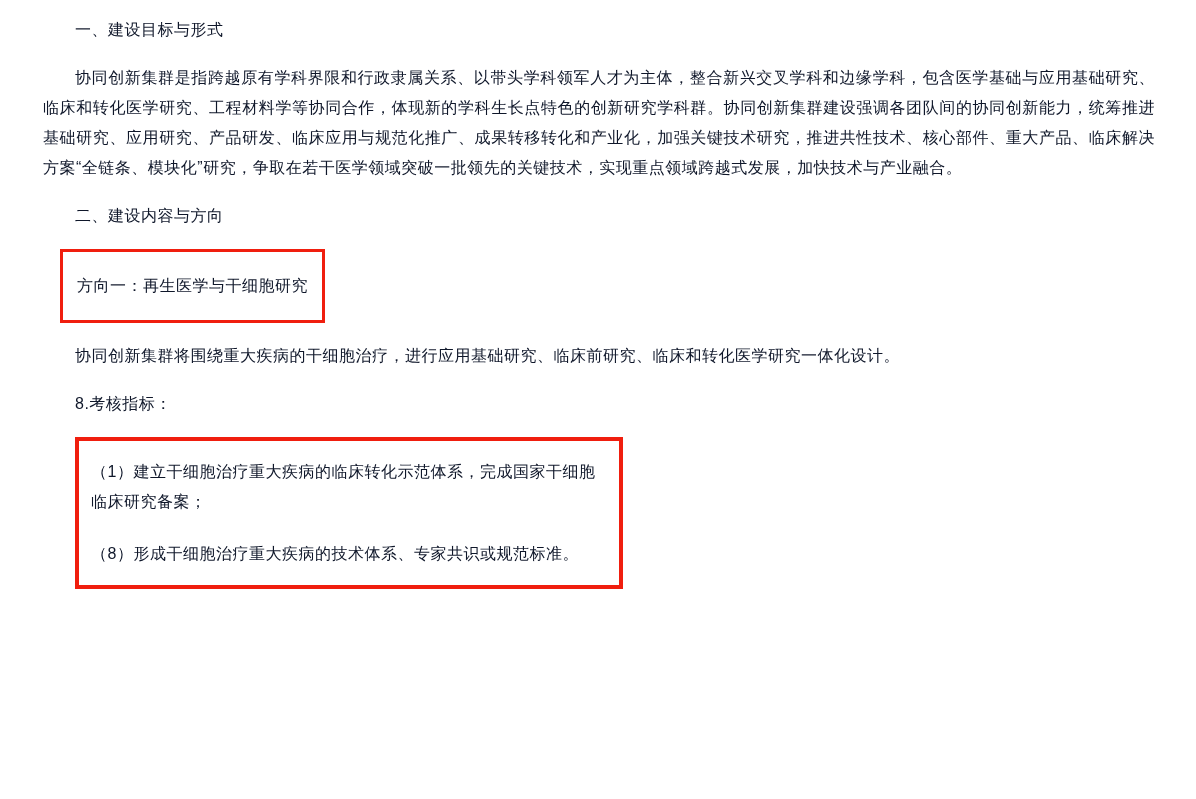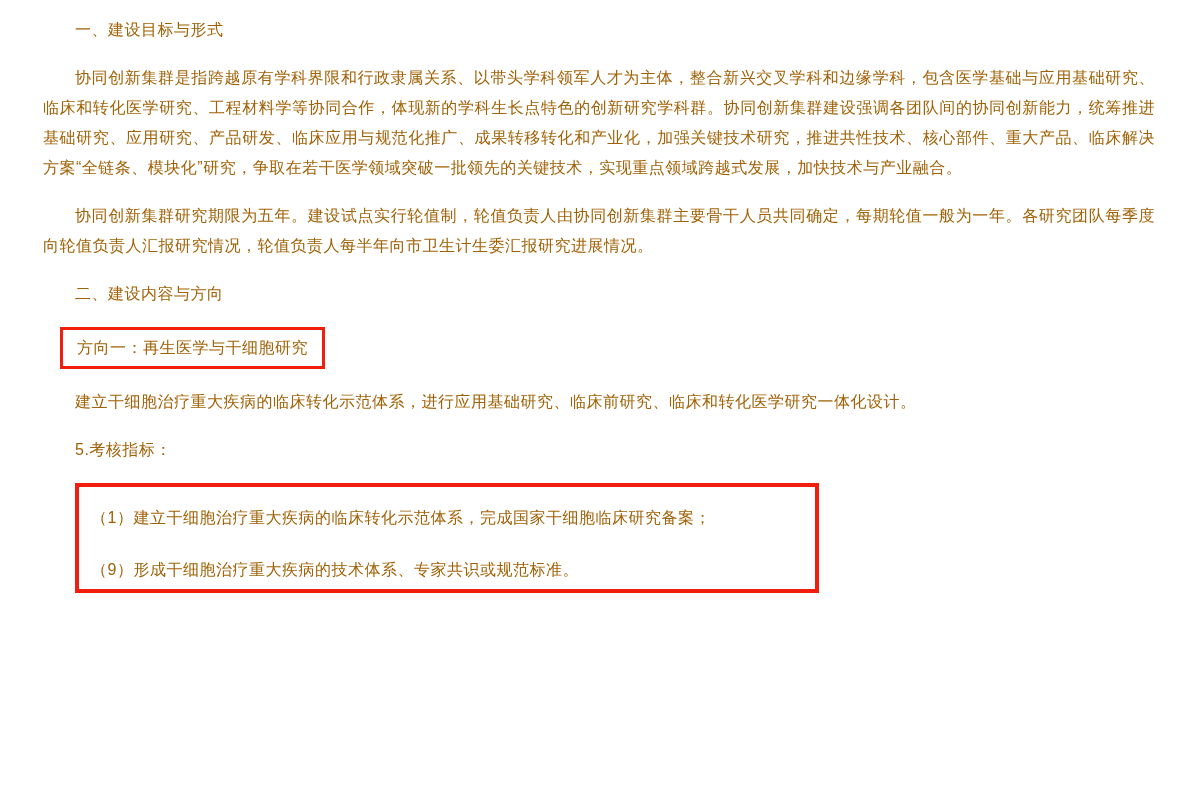--- a/index.html
+++ b/index.html
@@ -25,60 +25,59 @@
     margin:0 0 18px;
     line-height:30px;
     text-indent:2em;
     letter-spacing:0.5px;
   }
   .hl-box-direction{
     width:-moz-fit-content;
     width:fit-content;
     margin:0 0 18px 17px;
     border:3px solid var(--hl,#f01e0e);
-    padding:3px 14px;
+    padding:19px 14px;
     line-height:30px;
     letter-spacing:0.5px;
   }
   .hl-box-kpi{
     box-sizing:border-box;
-    width:744px;
+    width:548px;
     margin:4px 0 18px 32px;
     border:4px solid var(--hl,#f01e0e);
-    padding:16px 20px 4px 12px;
+    padding:16px 20px 16px 12px;
   }
   .hl-box-kpi .para{
     text-indent:0;
     text-align:left;
     margin:0 0 22px;
   }
   .hl-box-kpi .para:last-child{margin-bottom:0;}
 </style>
 </head>
 <body>
 
-<div class="page" style="color: #a16207; background: rgb(255, 255, 255);">
+<div class="page" style="color: #0f172a; background: rgb(255, 255, 255);">
   <div class="content">
 
     <div class="heading">一、建设目标与形式</div>
 
     <p class="para">协同创新集群是指跨越原有学科界限和行政隶属关系、以带头学科领军人才为主体，整合新兴交叉学科和边缘学科，包含医学基础与应用基础研究、临床和转化医学研究、工程材料学等协同合作，体现新的学科生长点特色的创新研究学科群。协同创新集群建设强调各团队间的协同创新能力，统筹推进基础研究、应用研究、产品研发、临床应用与规范化推广、成果转移转化和产业化，加强关键技术研究，推进共性技术、核心部件、重大产品、临床解决方案“全链条、模块化”研究，争取在若干医学领域突破一批领先的关键技术，实现重点领域跨越式发展，加快技术与产业融合。</p>
 
-    <p class="para">协同创新集群研究期限为五年。建设试点实行轮值制，轮值负责人由协同创新集群主要骨干人员共同确定，每期轮值一般为一年。各研究团队每季度向轮值负责人汇报研究情况，轮值负责人每半年向市卫生计生委汇报研究进展情况。</p>
 
     <div class="heading">二、建设内容与方向</div>
 
     <div class="hl-box-direction">
       <span>方向一：再生医学与干细胞研究</span>
     </div>
 
-    <p class="para">建立干细胞治疗重大疾病的临床转化示范体系，进行应用基础研究、临床前研究、临床和转化医学研究一体化设计。</p>
+    <p class="para">协同创新集群将围绕重大疾病的干细胞治疗，进行应用基础研究、临床前研究、临床和转化医学研究一体化设计。</p>
 
 
-    <p class="para">5.考核指标：</p>
+    <p class="para">8.考核指标：</p>
 
     <div class="hl-box-kpi">
       <p class="para">（1）建立干细胞治疗重大疾病的临床转化示范体系，完成国家干细胞临床研究备案；</p>
-      <p class="para">（9）形成干细胞治疗重大疾病的技术体系、专家共识或规范标准。</p>
+      <p class="para">（8）形成干细胞治疗重大疾病的技术体系、专家共识或规范标准。</p>
     </div>
 
   </div>
 </div>
 
 </body></html>

